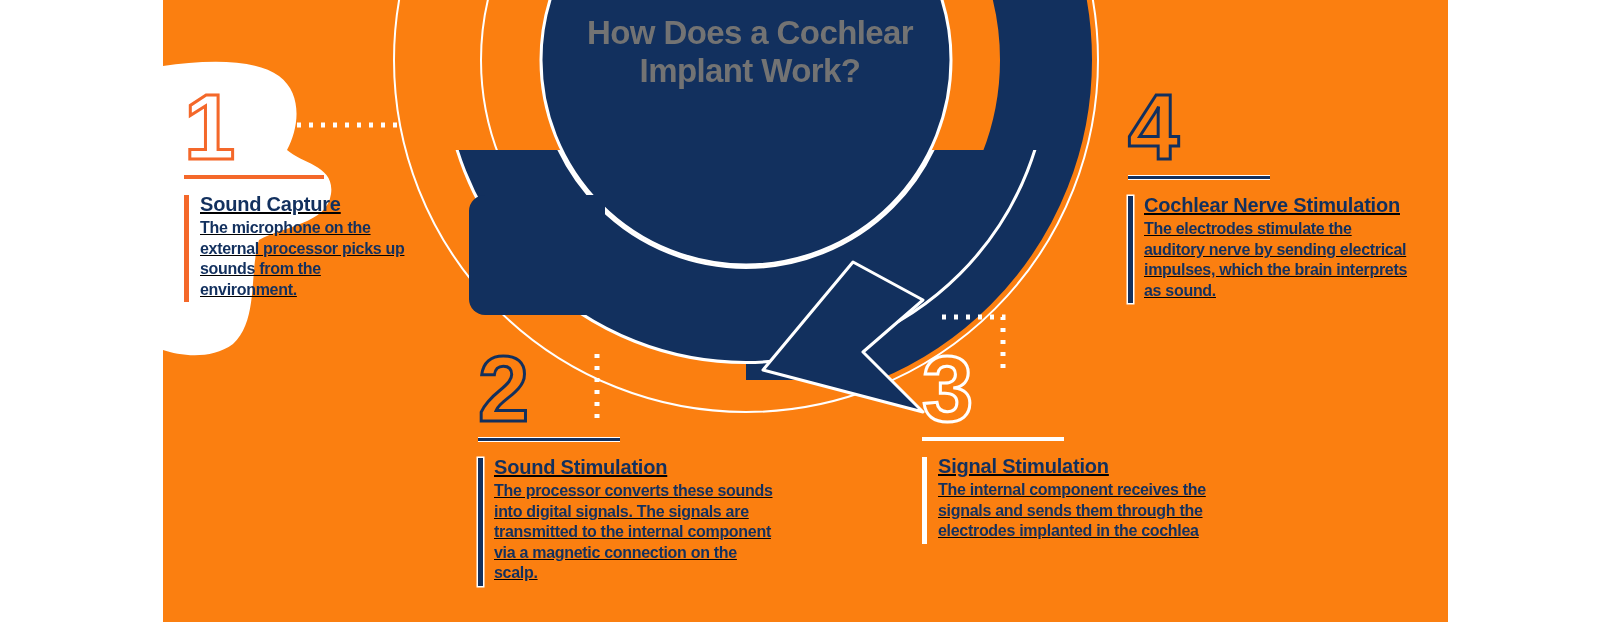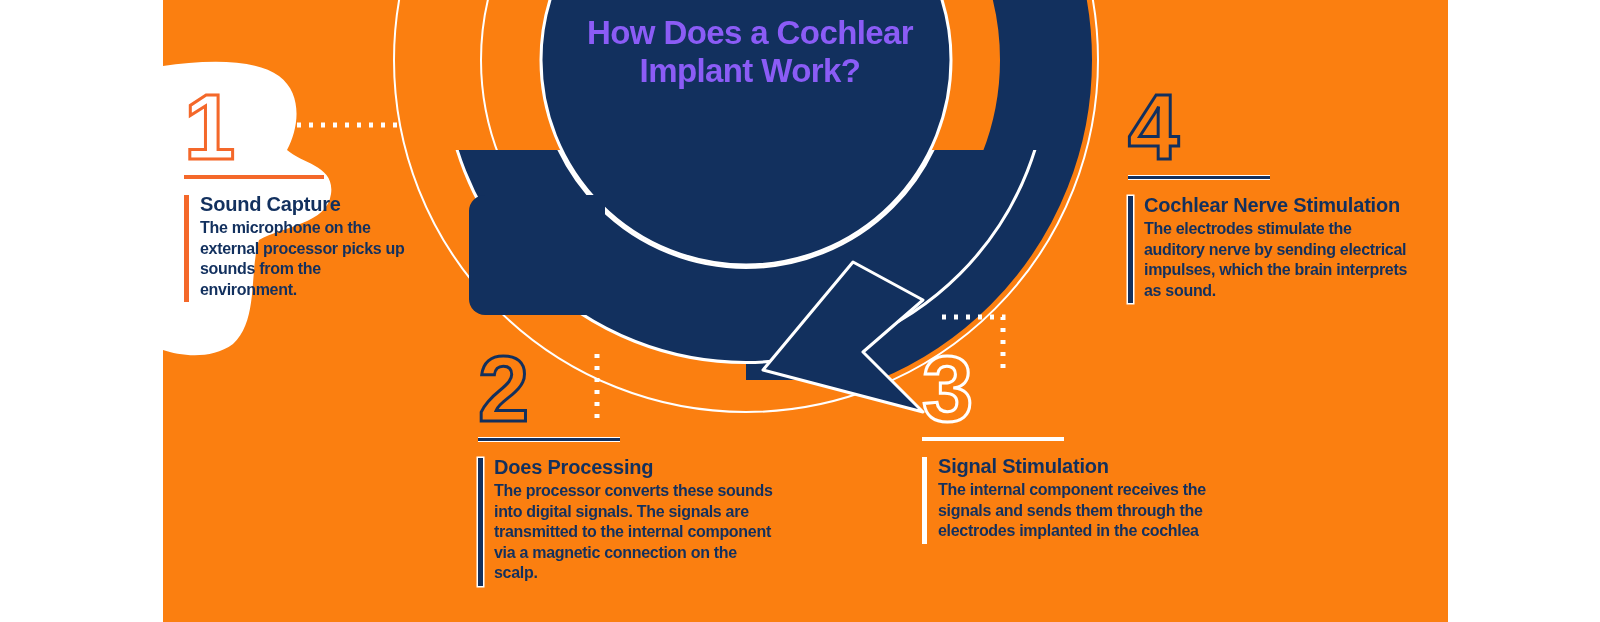--- a/index.html
+++ b/index.html
@@ -39,21 +39,21 @@
   }
   .num-orange { -webkit-text-stroke-color: #F4682A; }
   .num-navy   { -webkit-text-stroke-color: #12305E; }
   .num-white  { -webkit-text-stroke-color: #ffffff; }
 
   .num-rule { height: 4px; margin-top: 4px; }
   .rule-orange { background: #F4682A; }
   .rule-navy   { background: #12305E; border-top:1px solid #fff; border-bottom:1px solid #fff; height:5px; }
   .rule-white  { background: #ffffff; }
 
-  .body-wrap { position: relative; margin-top: 14px; padding-left: 16px; }
+  .body-wrap { position: relative; margin-top: 14px; padding-left: 16px; text-decoration: underline; }
   .accent {
     position: absolute; left: 0; top: 2px;
     width: 5px; height: 100%;
   }
   .accent-orange { background: #F4682A; }
   .accent-navy   { background: #12305E; box-shadow: 0 0 0 1.5px #ffffff; }
   .accent-white  { background: #ffffff; }
 
   .step-title {
     color: #12305E;
@@ -71,21 +71,21 @@
     letter-spacing: -0.3px;
     white-space: pre-line;
   }
 
   
   .hub-title {
     position: absolute;
     left: 540px; top: 14px;
     width: 420px;
     text-align: center;
-    color: #8b5cf6;
+    color: #737373;
     font-size: 33px;
     font-weight: 700;
     line-height: 1.16;
     letter-spacing: -0.6px;
     white-space: pre-line;
   }
 
   
   .dots { position: absolute; }
 </style>
@@ -165,21 +165,21 @@
 sounds from the
 environment.</div>
     </div>
   </div>
 
   <div class="step" style="left:478px; top:346px; width:380px;">
     <div class="step-num num-navy">2</div>
     <div class="num-rule rule-navy" style="width:142px;"></div>
     <div class="body-wrap">
       <div class="accent accent-navy"></div>
-      <div class="step-title">Does Processing</div>
+      <div class="step-title">Sound Stimulation</div>
       <div class="step-desc"> The processor converts these sounds
 into digital signals. The signals are
 transmitted to the internal component
 via a magnetic connection on the
 scalp.</div>
     </div>
   </div>
 
   <div class="step" style="left:922px; top:346px; width:352px;">
     <div class="step-num num-white">3</div>

